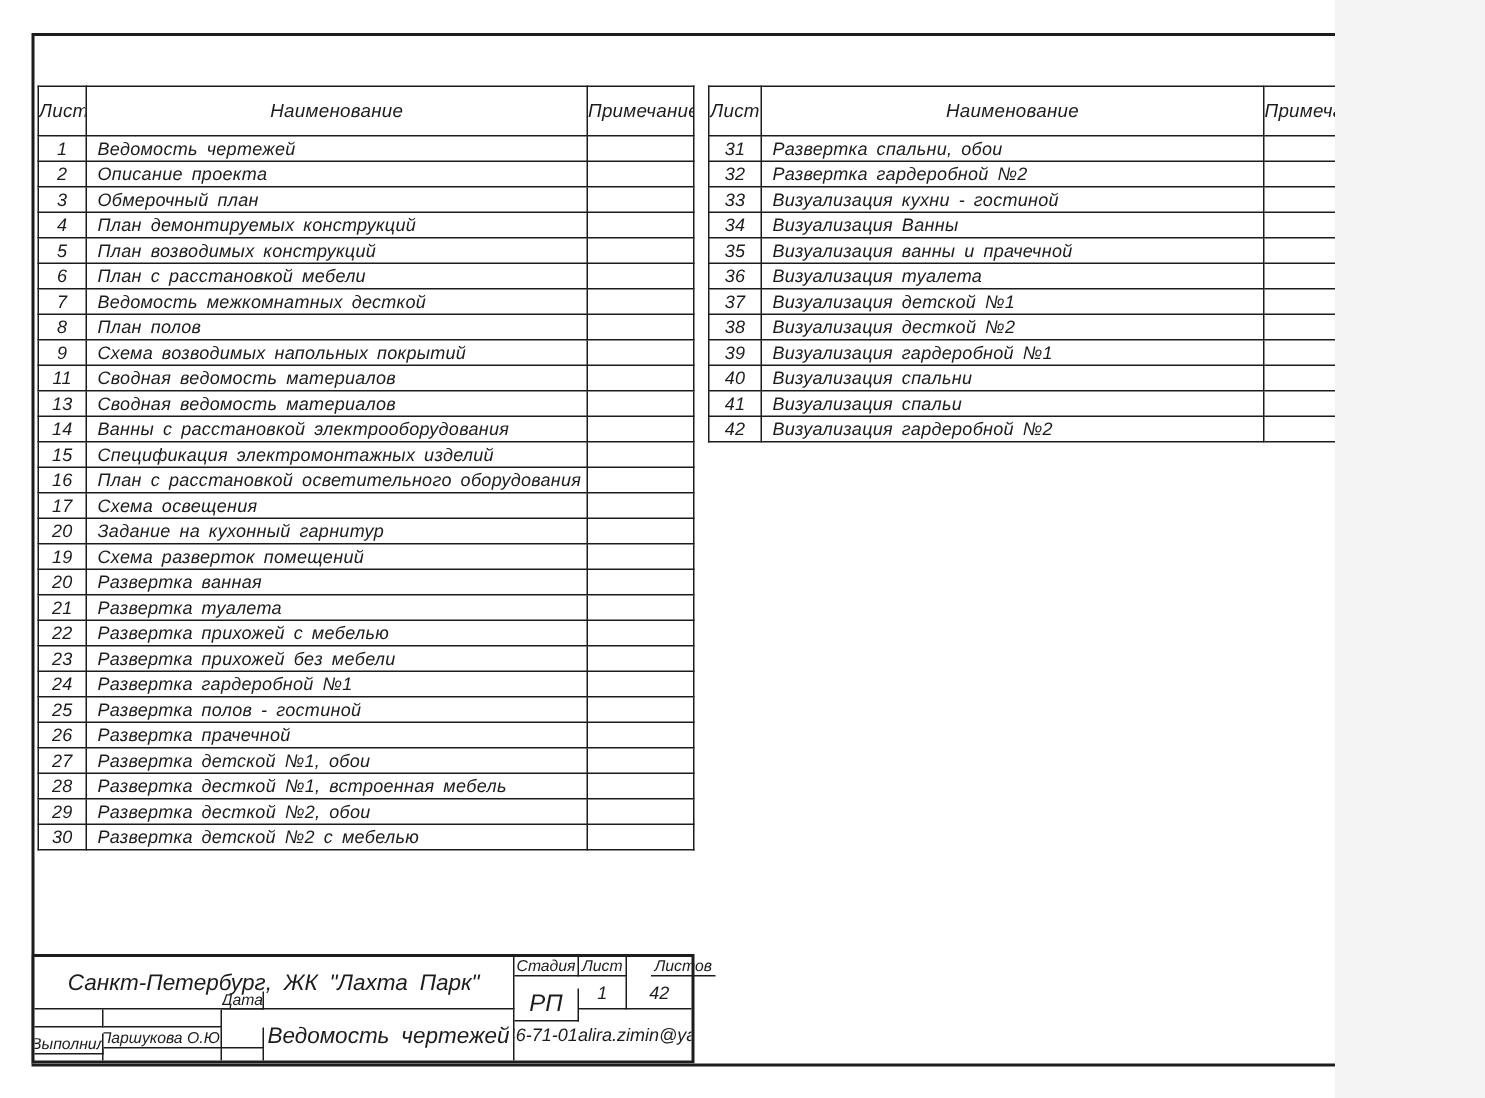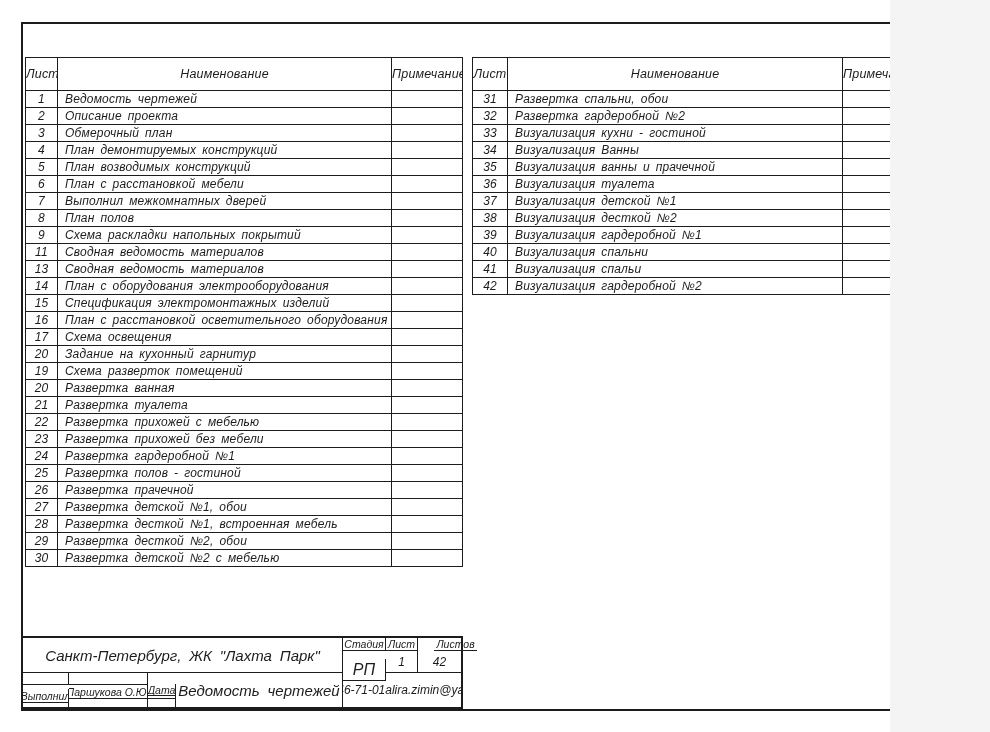--- a/index.html
+++ b/index.html
@@ -72,21 +72,21 @@
   }
   .tb-project   { left:0;   top:0;  width:320px; height:35px; font-size:15px; word-spacing:0.25em; }
   .tb-stage-h   { left:320px; top:0; width:43px; height:13px; font-size:10.5px; }
   .tb-sheet-h   { left:363px; top:0; width:32px; height:13px; font-size:10.5px; }
   .tb-sheets-h  { left:395px; top:0; width:43px; height:13px; font-size:10.5px; border-right:none;margin-left:16px; }
   .tb-stage-v   { left:320px; top:21px; width:43px; height:22px; font-size:16px; }
   .tb-sheet-v   { left:363px; top:13px; width:32px; height:22px; font-size:12px; }
   .tb-sheets-v  { left:395px; top:13px; width:43px; height:22px; font-size:12px; border-right:none; }
   .tb-c1r1 { left:0;    top:35px; width:46px;  height:12px; }
   .tb-c2r1 { left:46px; top:35px; width:79px;  height:12px; }
-  .tb-date { left:125px; top:46px; width:28px; height:12px; font-size:10.5px; }
+  .tb-date { left:125px; top:23px; width:28px; height:12px; font-size:10.5px; }
   .tb-c1r2 { left:0;    top:51px; width:46px;  height:14px; font-size:10.5px; }
   .tb-c2r2 { left:46px; top:47px; width:79px;  height:14px; font-size:10.5px; }
   .tb-c3r2 { left:125px; top:47px; width:28px; height:14px; }
   .tb-c1r3 { left:0;    top:61px; width:46px;  height:8px; border-bottom:none; }
   .tb-c2r3 { left:46px; top:61px; width:79px;  height:8px; border-bottom:none; }
   .tb-c3r3 { left:125px; top:61px; width:28px; height:8px; border-bottom:none; }
   .tb-doc-title { left:153px; top:35px; width:167px; height:34px; font-size:15px; border-bottom:none; word-spacing:0.25em; }
   .tb-contact   { left:320px; top:35px; width:118px; height:34px; font-size:12px;
                   border-right:none; border-bottom:none; flex-direction:row; line-height:15px;align-items:center; }
 </style>
@@ -135,46 +135,46 @@
             <td class="c-name">План возводимых конструкций</td>
             <td class="c-note"></td>
           </tr>
           <tr>
             <td class="c-num">6</td>
             <td class="c-name">План с расстановкой мебели</td>
             <td class="c-note"></td>
           </tr>
           <tr>
             <td class="c-num">7</td>
-            <td class="c-name">Выполнил межкомнатных дверей</td>
+            <td class="c-name">Ведомость межкомнатных десткой</td>
             <td class="c-note"></td>
           </tr>
           <tr>
             <td class="c-num">8</td>
             <td class="c-name">План полов</td>
             <td class="c-note"></td>
           </tr>
           <tr>
             <td class="c-num">9</td>
-            <td class="c-name">Схема раскладки напольных покрытий</td>
+            <td class="c-name">Схема возводимых напольных покрытий</td>
             <td class="c-note"></td>
           </tr>
           <tr>
             <td class="c-num">11</td>
             <td class="c-name">Сводная ведомость материалов</td>
             <td class="c-note"></td>
           </tr>
           <tr>
             <td class="c-num">13</td>
             <td class="c-name">Сводная ведомость материалов</td>
             <td class="c-note"></td>
           </tr>
           <tr>
             <td class="c-num">14</td>
-            <td class="c-name">План с оборудования электрооборудования</td>
+            <td class="c-name">Ванны с расстановкой электрооборудования</td>
             <td class="c-note"></td>
           </tr>
           <tr>
             <td class="c-num">15</td>
             <td class="c-name">Спецификация электромонтажных изделий</td>
             <td class="c-note"></td>
           </tr>
           <tr>
             <td class="c-num">16</td>
             <td class="c-name">План с расстановкой осветительного оборудования</td>

